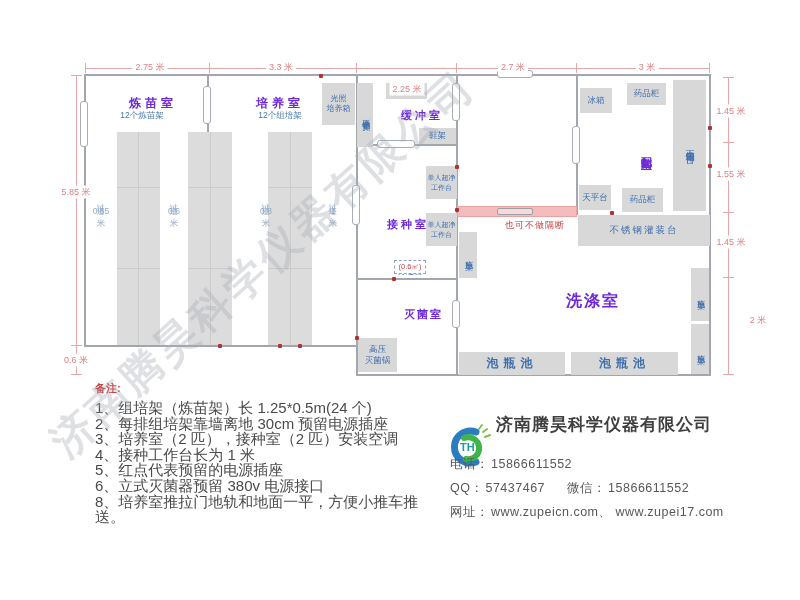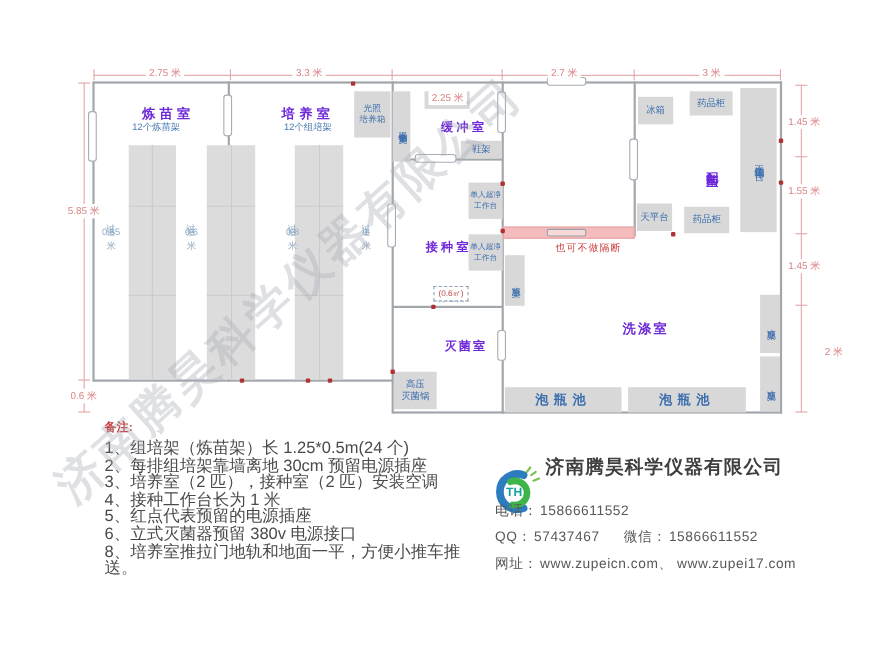--- a/index.html
+++ b/index.html
@@ -118,21 +118,21 @@
   .f-yao2{left:622px;top:188px;width:41px;height:24px;}
   .f-guanzhuang{left:578px;top:215px;width:132px;height:31px;font-size:9.5px;letter-spacing:2px;}
 
   .r-lianmiao{left:107px;top:95px;width:70px;font-size:12px;letter-spacing:4px;}
   .s-lianmiao{left:107px;top:110px;width:70px;}
   .r-peiyang{left:234px;top:95px;width:70px;font-size:12px;letter-spacing:4px;}
   .s-peiyang{left:245px;top:110px;width:70px;}
   .r-huanchong{left:373px;top:108px;width:70px;font-size:11px;letter-spacing:3px;}
   .r-jiezhong{left:359px;top:217px;width:70px;font-size:11px;letter-spacing:3px;}
   .r-miejun{left:373px;top:307px;width:70px;font-size:11px;letter-spacing:2px;}
-  .r-xidi{left:538px;top:291px;width:70px;font-size:12px;letter-spacing:2px;}
+  .r-xidi{left:550px;top:291px;width:70px;font-size:16px;letter-spacing:2px;}
   .r-peiyao{left:637px;top:124px;width:18px;height:50px;font-size:11px;display:flex;align-items:center;justify-content:center;}
 
   .aisle1{left:92px;top:197px;width:18px;}
   .aisle2{left:165px;top:197px;width:18px;text-align:right;}
   .aisle3{left:257px;top:197px;width:18px;}
   .aisle4{left:324px;top:197px;width:18px;}
 
   .band-main{left:457px;top:206px;width:120px;height:11px;}
   .band-d{left:497px;top:208px;width:36px;height:7px;}
   .band-n{left:480px;top:219px;width:110px;}
@@ -261,20 +261,21 @@
   <div class="fbox f-liang3">
     <span class="vtext">凉瓶架</span>
   </div>
   <div class="fbox f-bingxiang">冰箱</div>
   <div class="fbox f-yao1">药品柜</div>
   <div class="fbox f-gongzuotai">
     <span class="vtext">不锈钢工作台</span>
   </div>
   <div class="fbox f-tianping">天平台</div>
   <div class="fbox f-yao2">药品柜</div>
+  <div class="fbox f-guanzhuang">不锈钢灌装台</div>
 
   <div class="pass-label pass-l">传递窗</div>
   <div class="pass-box pass-b">(0.6㎡)</div>
 
   <div class="band band-main"></div>
   <div class="band-door band-d"></div>
   <div class="band-note band-n">也可不做隔断</div>
 
   <div class="dot dotA"></div>
   <div class="dot dotB"></div>

